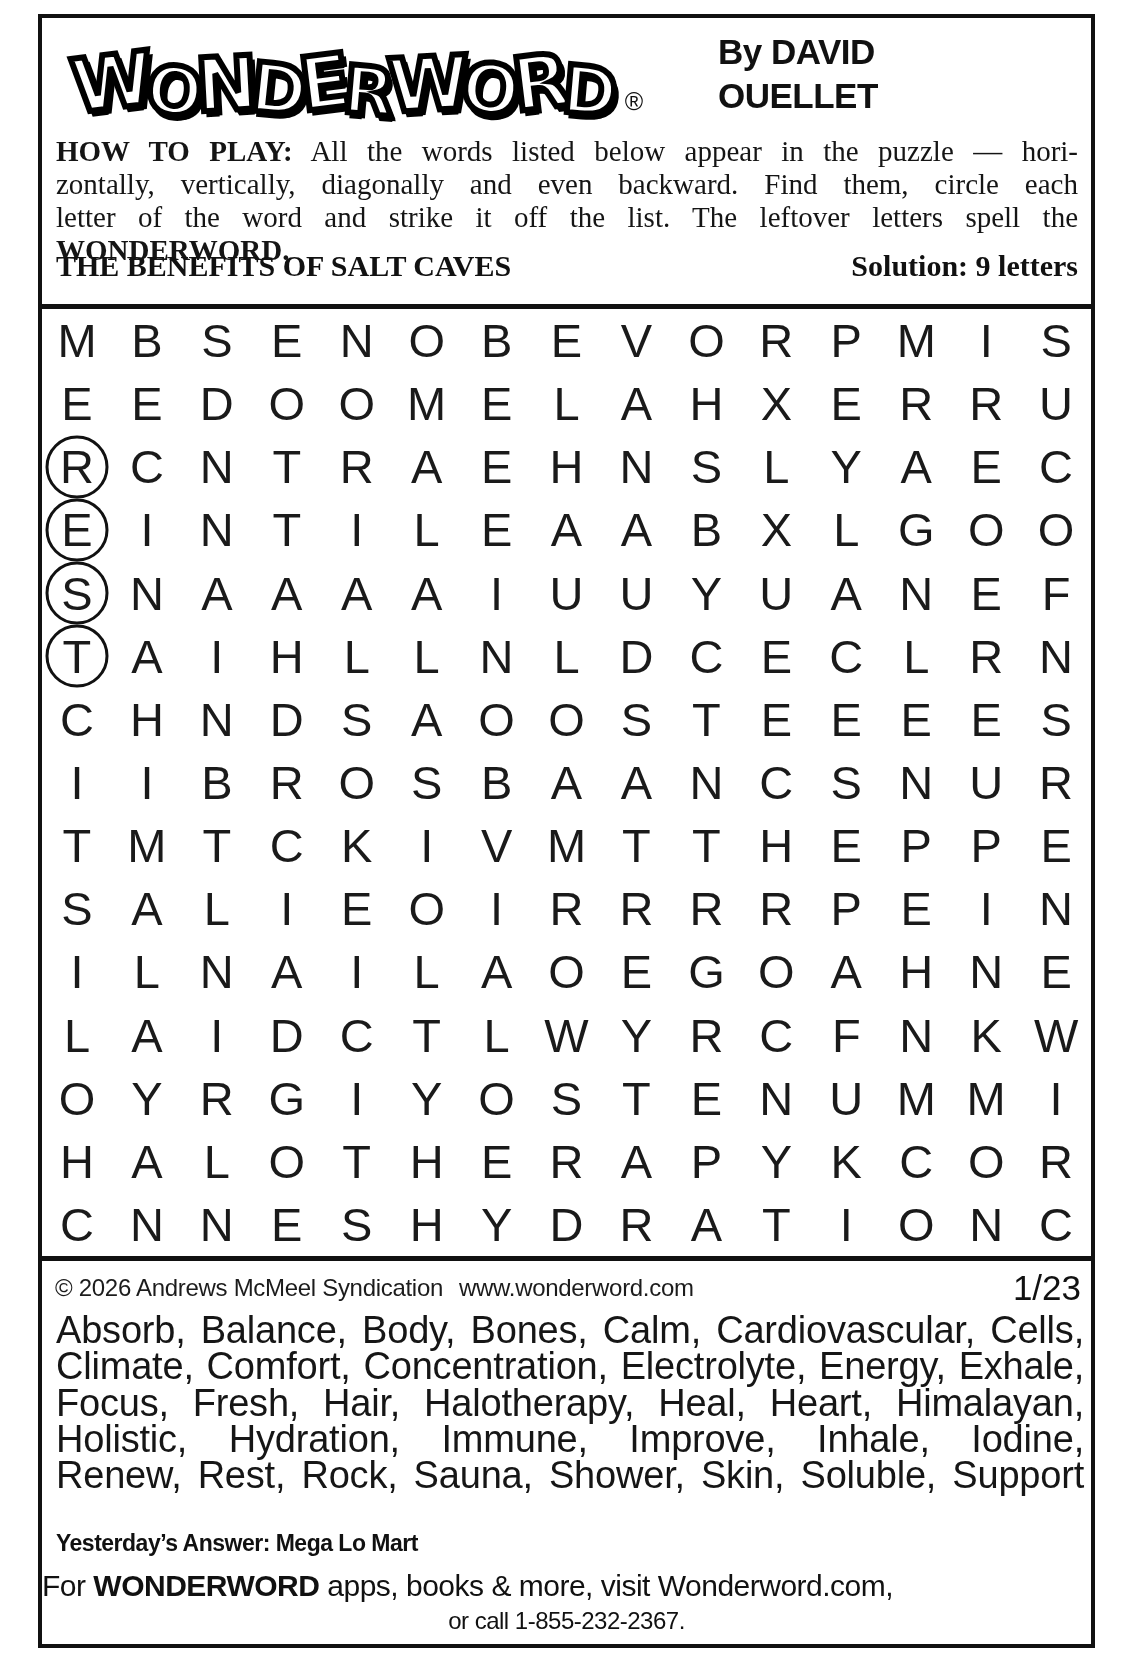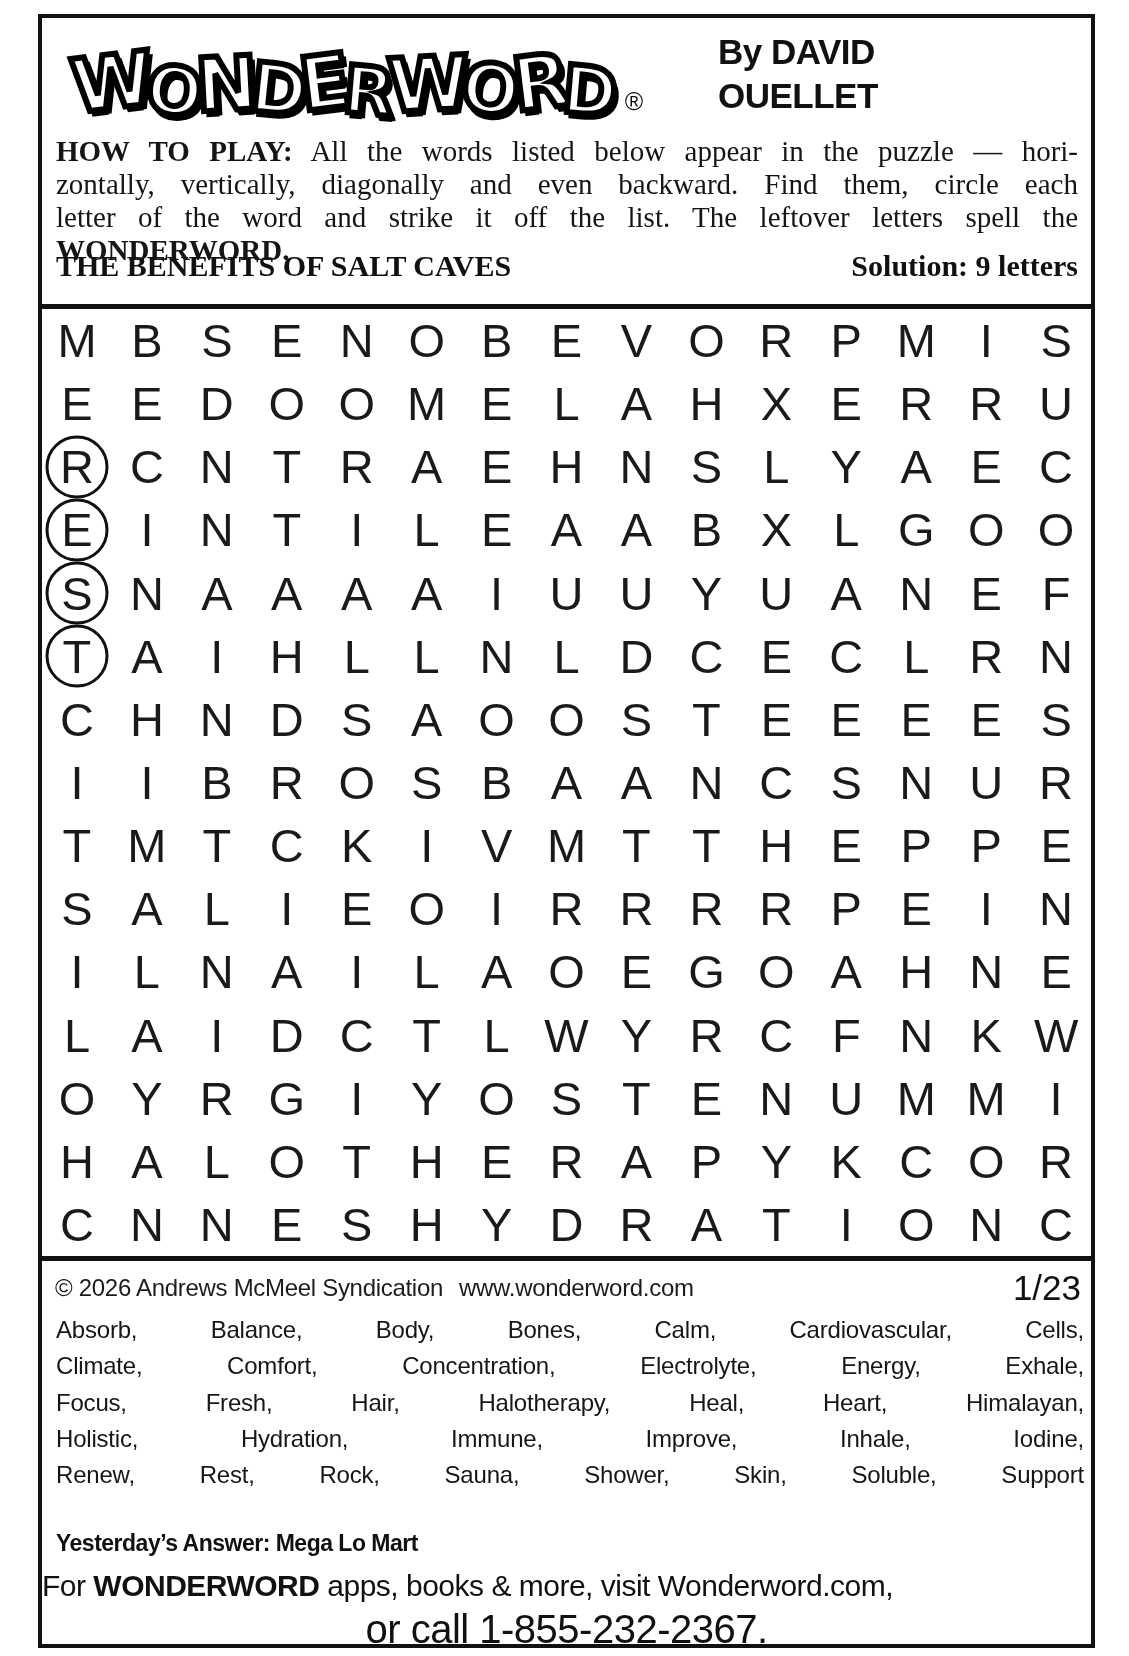--- a/index.html
+++ b/index.html
@@ -61,27 +61,27 @@
     width:57px; height:57px; border:3px solid #111; border-radius:50%;
     transform:translate(-50%,-50%);
   }
   
   .credit-row { position:absolute; left:13px; top:1248px; width:1026px; height:44px;
     display:flex; justify-content:space-between; align-items:center; }
   .credit-left { display:flex; gap:16px; font-size:24px; color:#1c1c1c; letter-spacing:-0.3px; }
   .credit-date { font-size:35px; color:#111; letter-spacing:0; }
   
   .word-list { position:absolute; left:14px; top:1294px; width:1028px;
-    font-size:24px; line-height:36.3px; color:#161616; letter-spacing:-0.2px; }
+    font-size:38px; line-height:36.3px; color:#161616; letter-spacing:-0.2px; }
   .word-line { text-align:justify; text-align-last:justify; }
   
   .yesterday { position:absolute; left:14px; top:1512px; font-weight:700; font-size:23px; letter-spacing:-0.5px; }
   
   .promo1 { position:absolute; left:0; top:1551px; width:1049px; text-align:left; font-size:30px; letter-spacing:-0.5px; }
-  .promo2 { position:absolute; left:0; top:1589px; width:1049px; text-align:center; font-size:40px; letter-spacing:-0.5px; }
+  .promo2 { position:absolute; left:0; top:1589px; width:1049px; text-align:center; font-size:24px; letter-spacing:-0.5px; }
 </style>
 </head>
 <body>
 
 <div class="frame">
 
   <div class="logo-row">
     <div class="logo-letters">
         <span class="logo-letter r0">W</span>
         <span class="logo-letter r1">O</span>

